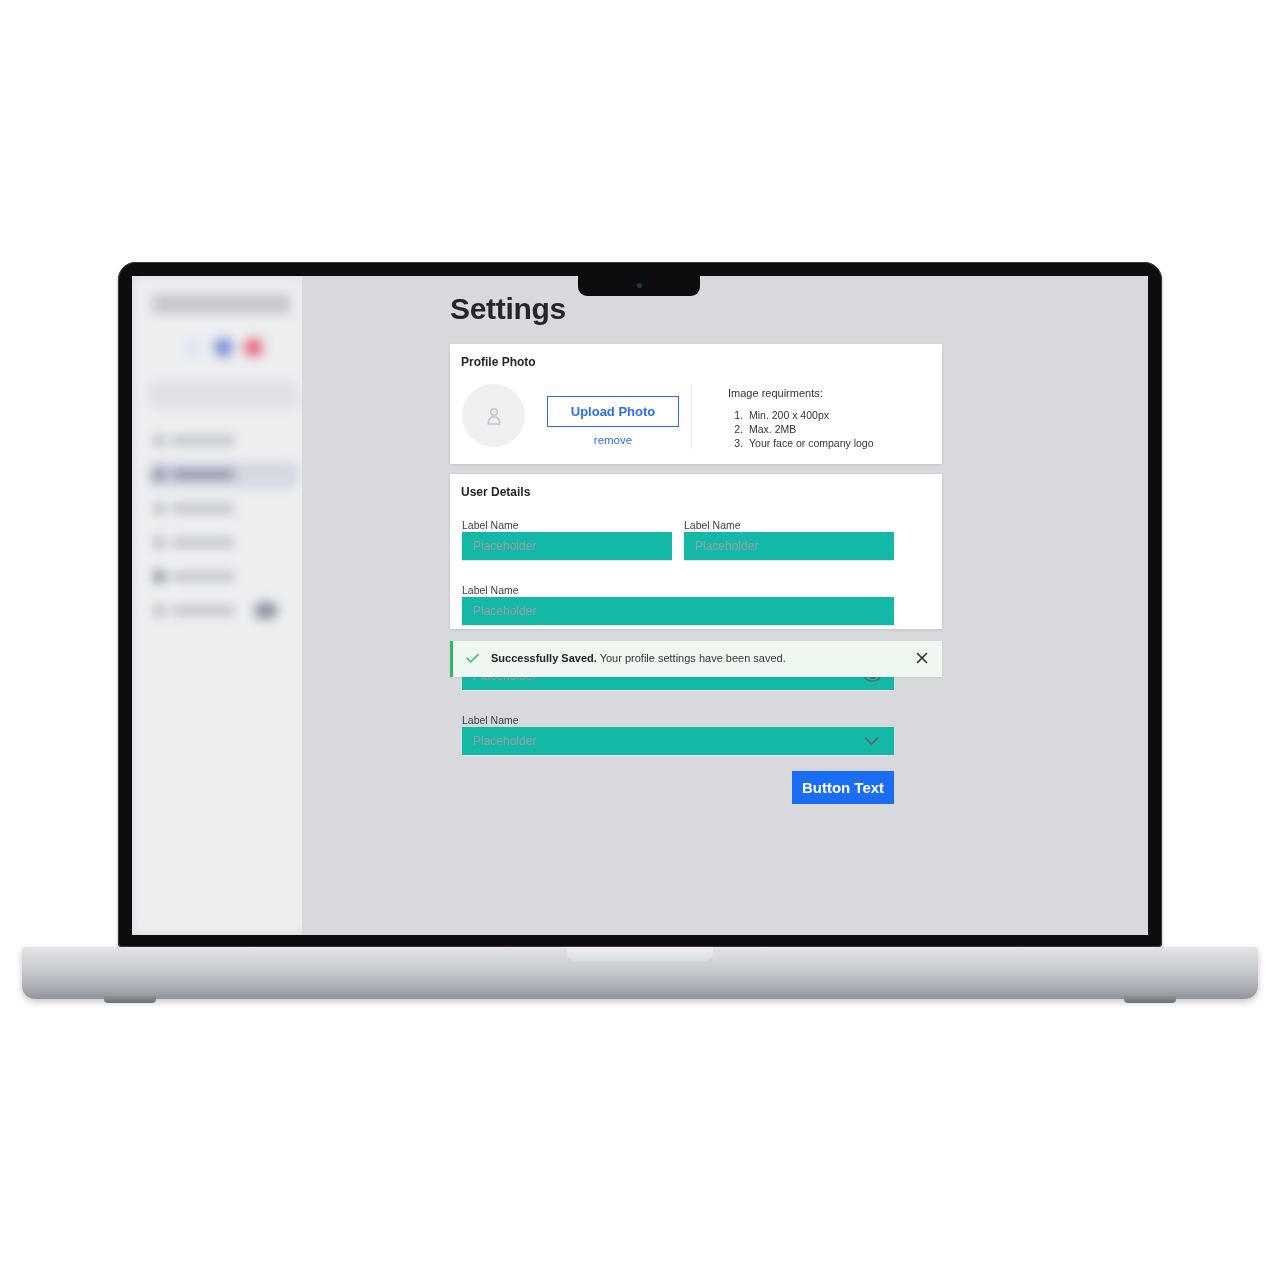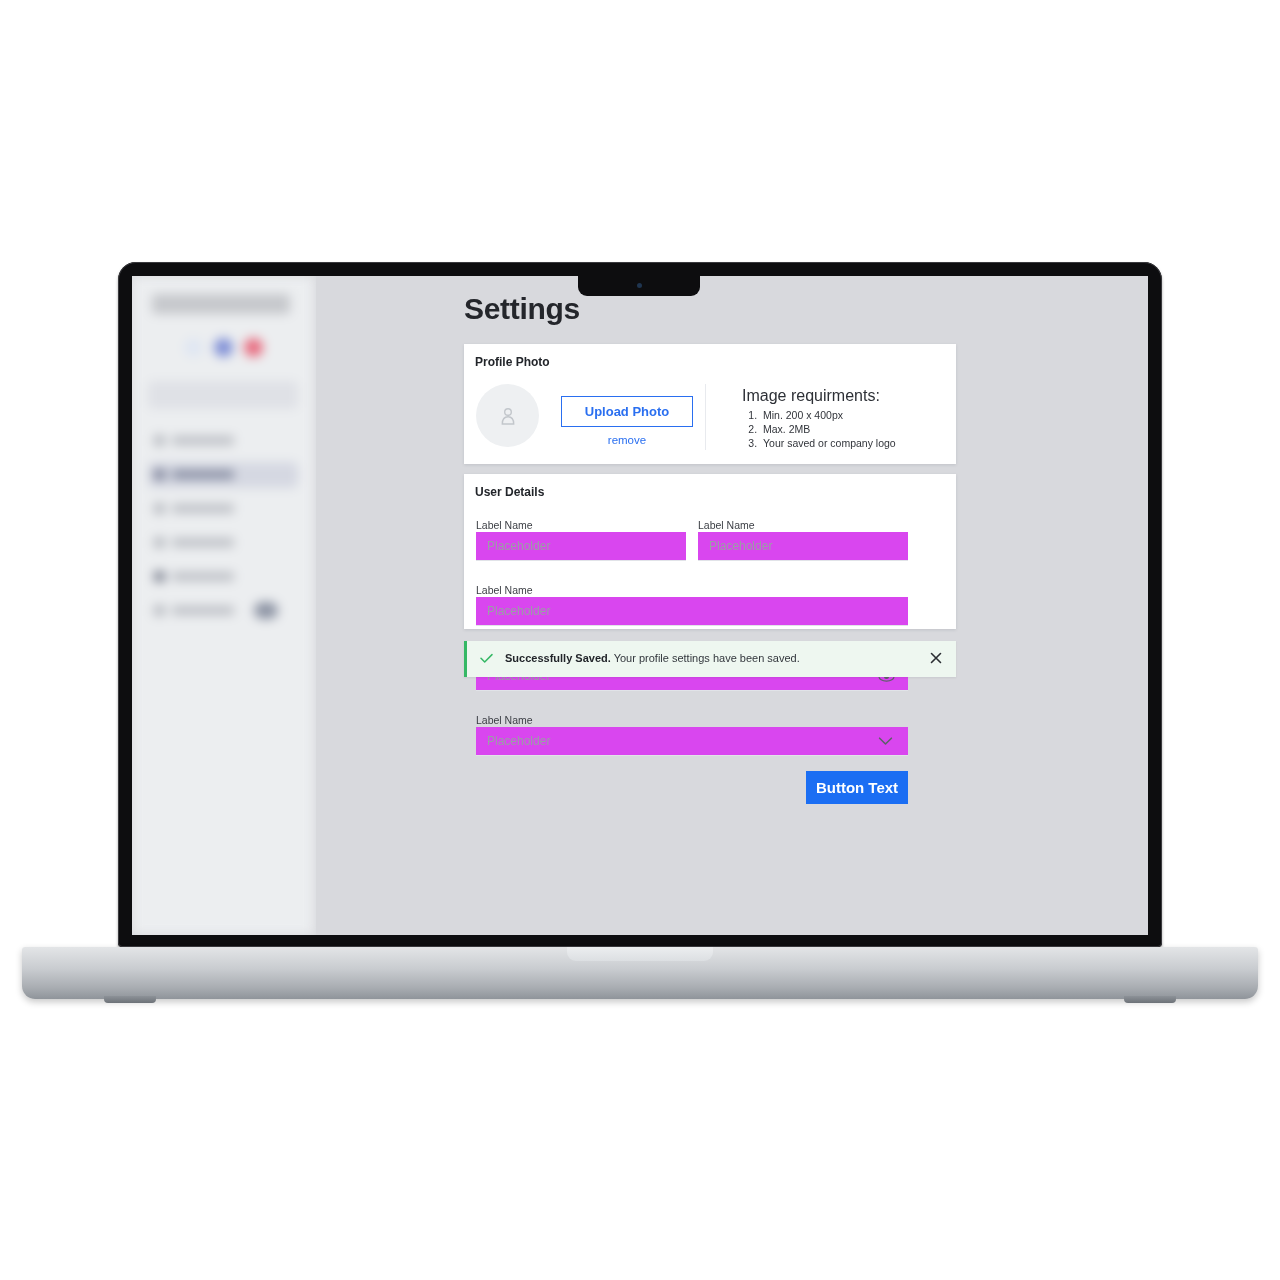--- a/index.html
+++ b/index.html
@@ -137,21 +137,21 @@
   #sb-nav-5 .sb-ico { background: #7d8290; }
   #sb-badge {
     position: absolute; left: 122px; top: 326px;
     width: 24px; height: 17px;
     background: #8d94a4; border-radius: 9px;
   }
 
   
   #content {
     position: absolute;
-    left: 184px; top: 0;
+    left: 170px; top: 0;
     width: 834px; height: 659px;
     background: #d8d9dd;
   }
 
   #page-title {
     position: absolute;
     left: 148px; top: 16px;
     font-size: 30px;
     font-weight: bold;
     color: #24262b;
@@ -215,21 +215,21 @@
   #photo-divider {
     position: absolute;
     left: 241px; top: 40px;
     width: 1px; height: 66px;
     background: #e8eaee;
   }
 
   #req-title {
     position: absolute;
     left: 278px; top: 43px;
-    font-size: 16px;
+    font-size: 11px;
     color: #2d3036;
   }
   #req-list {
     position: absolute;
     left: 296px; top: 64px;
     font-size: 10.5px;
     color: #32353b;
     line-height: 14px;
   }
   #req-list li { margin-bottom: 0px; padding-left: 3px; }
@@ -237,21 +237,21 @@
   
   #card-details { top: 198px; height: 155px; padding-bottom: 16px; }
 
   .field-label {
     position: absolute;
     font-size: 10.5px;
     color: #3b3e44;
   }
   .field-input {
     position: absolute;
-    background: #d946ef;
+    background: #14b8a6;
     border: none;
     border-bottom: 1px solid #e1e3e8;
     font-size: 12px;
     color: #3b3e44;
     font-family: "Liberation Sans", sans-serif;
     padding: 0 11px;
     height: 29px;
     outline: none;
   }
   .field-input::placeholder { color: #9b9ea6; }
@@ -380,21 +380,21 @@
 
         <button id="upload-photo-button">Upload Photo</button>
         <div id="remove-link">remove</div>
 
         <div id="photo-divider"></div>
 
         <div id="req-title">Image requirments:</div>
         <ol id="req-list">
           <li>Min.  200 x 400px</li>
           <li>Max. 2MB</li>
-          <li>Your saved or company logo</li>
+          <li>Your face or company logo</li>
         </ol>
       </div>
 
       <div class="card" id="card-details">
         <div class="card-title">User Details</div>
 
         <label class="field-label" id="label-1">Label Name</label>
         <input class="field-input" id="input-1" type="text" placeholder="Placeholder" style="">
 
         <label class="field-label" id="label-2">Label Name</label>

